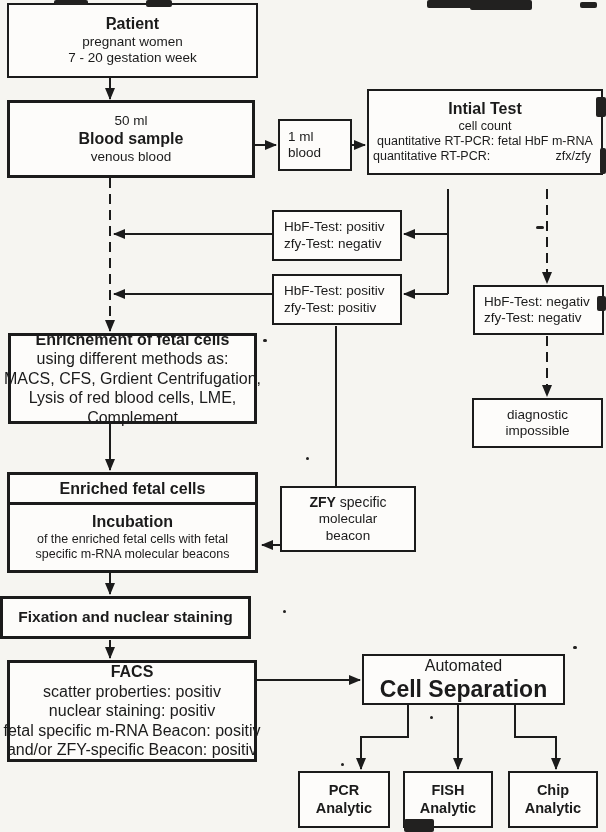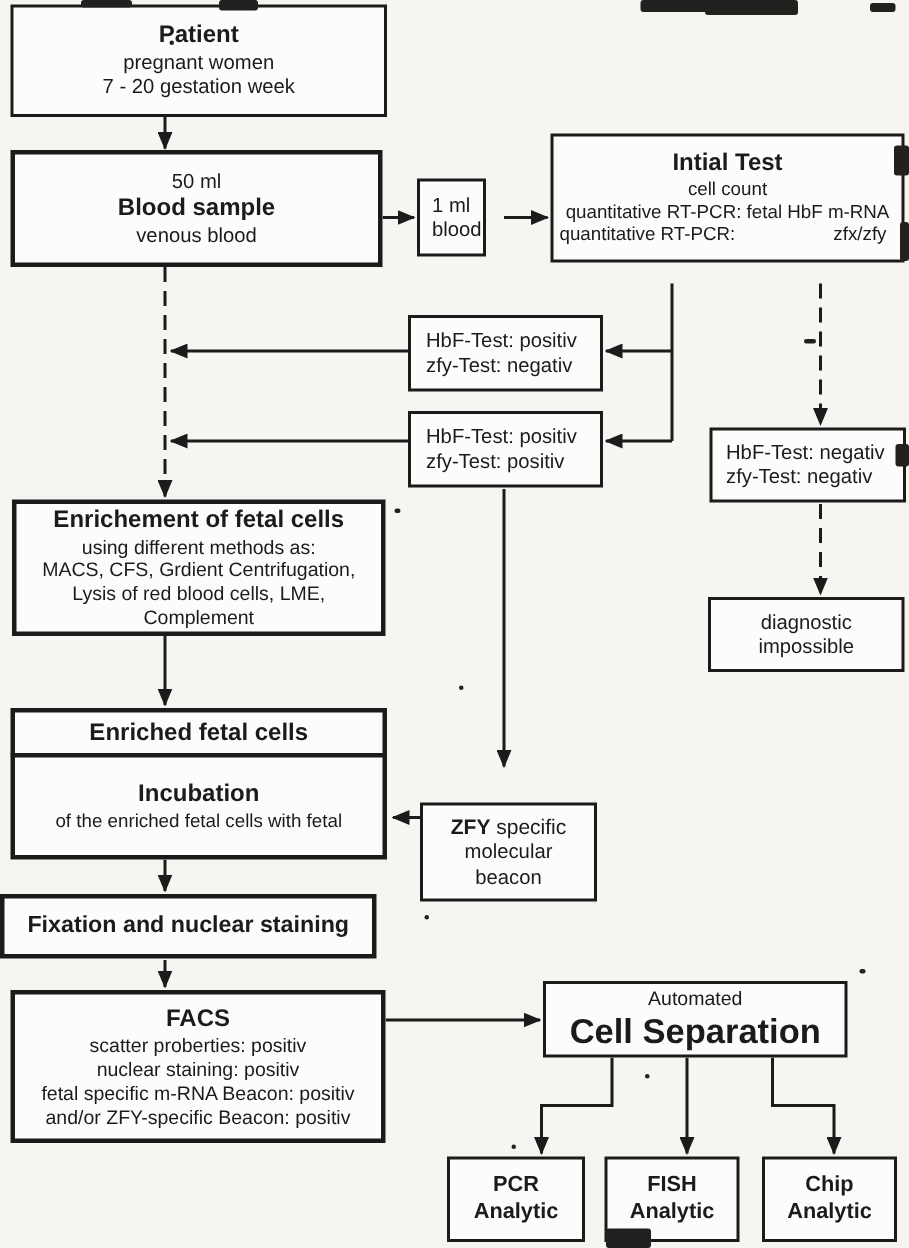--- a/index.html
+++ b/index.html
@@ -8,21 +8,21 @@
   .layer{position:absolute;left:0;top:0;}
   .box{
     position:absolute;box-sizing:border-box;
     border:2px solid #1b1b1b;background:#fdfcfa;
     display:flex;flex-direction:column;align-items:center;justify-content:center;
     text-align:left;line-height:1.22;
   }
   .thick{border-width:3px;}
   .left{align-items:flex-start;text-align:left;}
   .t12{font-size:12.5px;}
-  .t13{font-size:13px;}
+  .t13{font-size:16px;}
   .t14{font-size:13.5px;}
   .t15{font-size:14.5px;}
   .b{font-weight:bold;}
   .title{font-size:16px;font-weight:bold;white-space:nowrap;}
   .nowrap{white-space:nowrap;}
   .row{display:flex;width:100%;justify-content:space-between;box-sizing:border-box;padding:0 10px 0 4px;}
   .speck{position:absolute;background:#222120;border-radius:2px;}
   .zfytitle{font-size:14px;}
 </style>
 </head>
@@ -65,21 +65,21 @@
     <div class="t14 nowrap">pregnant women</div>
     <div class="t14 nowrap">7 - 20 gestation week</div>
   </div>
 
   <div class="box thick" style="left:7px;top:100px;width:248px;height:78px;">
     <div class="t14 nowrap">50 ml</div>
     <div class="title">Blood sample</div>
     <div class="t14 nowrap">venous blood</div>
   </div>
 
-  <div class="box left" style="left:278px;top:119px;width:46px;height:52px;padding-left:8px;">
+  <div class="box left" style="left:278px;top:119px;width:74px;height:52px;padding-left:8px;">
     <div class="t14 nowrap">1 ml</div>
     <div class="t14 nowrap">blood</div>
   </div>
 
   <div class="box" style="left:367px;top:89px;width:236px;height:86px;">
     <div class="title">Intial Test</div>
     <div class="t12 nowrap">cell count</div>
     <div class="t12 nowrap">quantitative RT-PCR: fetal HbF m-RNA</div>
     <div class="row t12">
       <span>quantitative RT-PCR:</span>
@@ -115,23 +115,24 @@
     <div class="t13 nowrap">Complement</div>
   </div>
 
   <div class="box thick" style="left:7px;top:472px;width:251px;height:33px;">
     <div class="title">Enriched fetal cells</div>
   </div>
 
   <div class="box thick" style="left:7px;top:502px;width:251px;height:71px;">
     <div class="title">Incubation</div>
     <div class="t12 nowrap">of the enriched fetal cells with fetal</div>
+    <div class="t12 nowrap">specific m-RNA molecular beacons</div>
   </div>
 
-  <div class="box" style="left:280px;top:535px;width:118px;height:66px;">
+  <div class="box" style="left:280px;top:486px;width:136px;height:66px;">
     <div class="zfytitle nowrap">
       <span class="b">ZFY</span>
       <span>specific</span>
     </div>
     <div class="t14 nowrap">molecular</div>
     <div class="t14 nowrap">beacon</div>
   </div>
 
   <div class="box thick" style="left:0;top:596px;width:251px;height:43px;">
     <div class="title" style="font-size:15.5px;">Fixation and nuclear staining</div>

